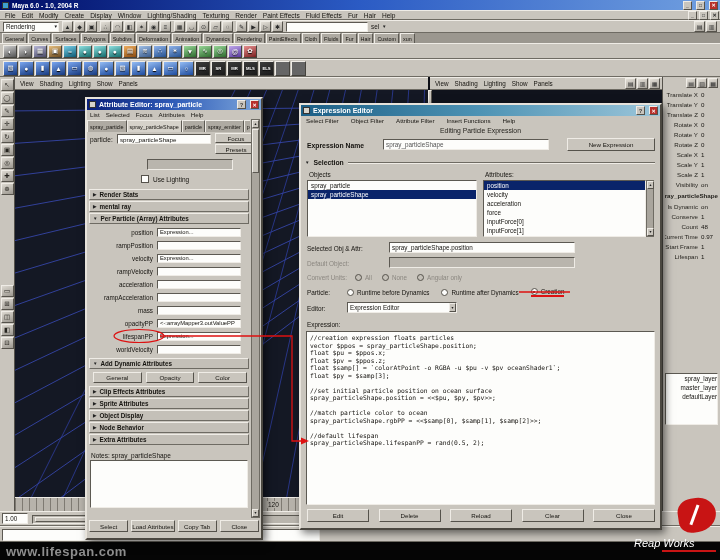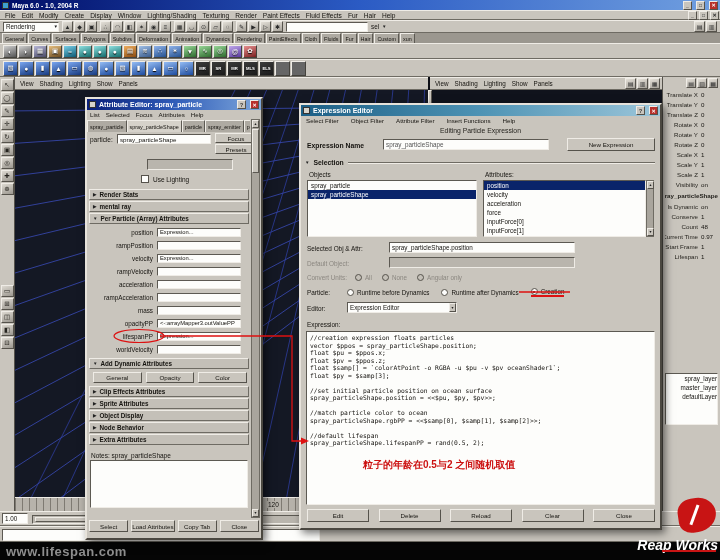--- a/index.html
+++ b/index.html
@@ -889,37 +889,36 @@
         <div class="code-line"></div>
         <div class="code-line">//set initial particle position on ocean surface</div>
         <div class="code-line">spray_particleShape.position = &lt;&lt;$pu, $py, $pv&gt;&gt;;</div>
         <div class="code-line"></div>
         <div class="code-line">//match particle color to ocean</div>
         <div class="code-line">spray_particleShape.rgbPP = &lt;&lt;$samp[0], $samp[1], $samp[2]&gt;&gt;;</div>
         <div class="code-line"></div>
         <div class="code-line">//default lifespan</div>
         <div class="code-line arrow">spray_particleShape.lifespanPP = rand(0.5, 2);</div>
       </div>
-    <div class="abs" style="left:56px;top:126px;font-size:10px;font-weight:bold;color:#c11;font-family:'Liberation Sans',sans-serif">粒子的年龄在0.5与2 之间随机取值</div>
   </div>
   <div class="abs flex" style="left:6px;top:404px;width:348px;height:13px;justify-content:space-between">
 
   <div class="btn" style="width:62px;height:13px">Edit</div>
       <div class="btn" style="width:62px;height:13px">Delete</div>
       <div class="btn" style="width:62px;height:13px">Reload</div>
       <div class="btn" style="width:62px;height:13px">Clear</div>
       <div class="btn" style="width:62px;height:13px">Close</div>
     </div>
 </div>
 
 <div class="abs" style="left:634px;top:497px;width:86px;height:63px;z-index:30">
   <div class="abs" style="left:44px;top:1px;width:38px;height:34px;background:#c81414;border-radius:45% 55% 60% 40%;transform:rotate(-8deg)">
     <div class="abs" style="left:15px;top:6px;width:3px;height:21px;background:#fff;transform:rotate(28deg)"></div>
   </div>
-  <div class="abs" style="left:0;top:40px;width:84px;text-align:right;color:#fff;font-size:14px;font-weight:bold;font-style:italic">Reap Works</div>
+  <div class="abs" style="left:0;top:40px;width:84px;text-align:left;color:#fff;font-size:11px;font-weight:normal;font-style:italic">Reap Works</div>
   <div class="abs" style="left:28px;top:53px;width:54px;height:2px;background:#c81414"></div>
 </div>
 
 <svg class="abs" width="720" height="560" viewBox="0 0 720 560" style="left:0;top:0;z-index:40;pointer-events:none">
   <ellipse cx="139" cy="336" rx="25" ry="6.5" fill="none" stroke="#dd1111" stroke-width="1.2"></ellipse>
   <polyline points="160,336 292,336 292,441 301,441" fill="none" stroke="#dd1111" stroke-width="1.3"></polyline>
   <polygon points="301,437.5 309,441 301,444.5" fill="#dd1111"></polygon>
   <line x1="519" y1="292" x2="570" y2="292" stroke="#dd1111" stroke-width="1.6"></line>
 </svg>
 

